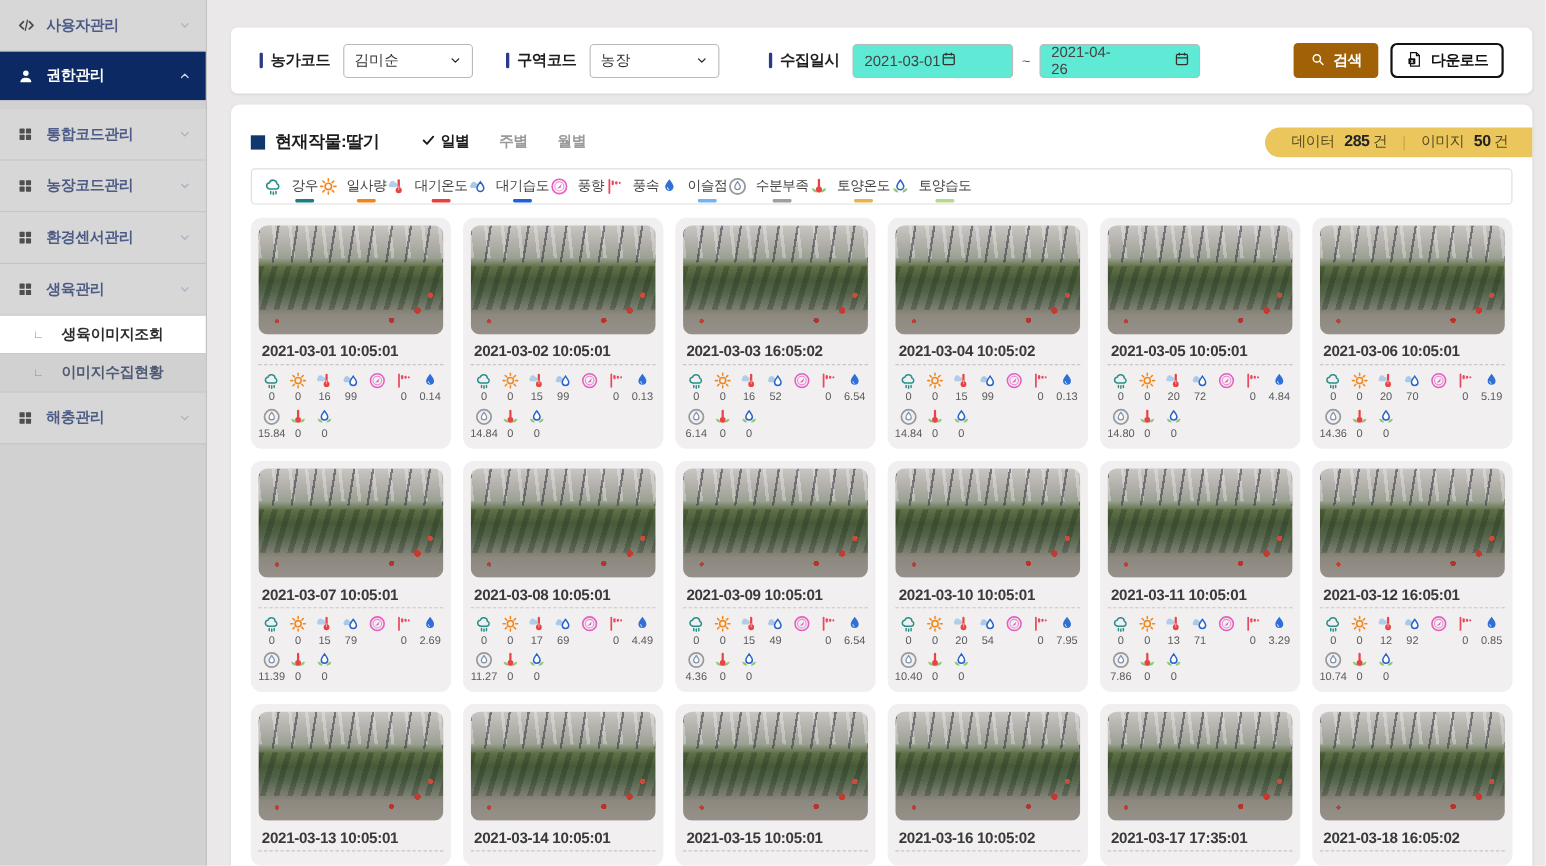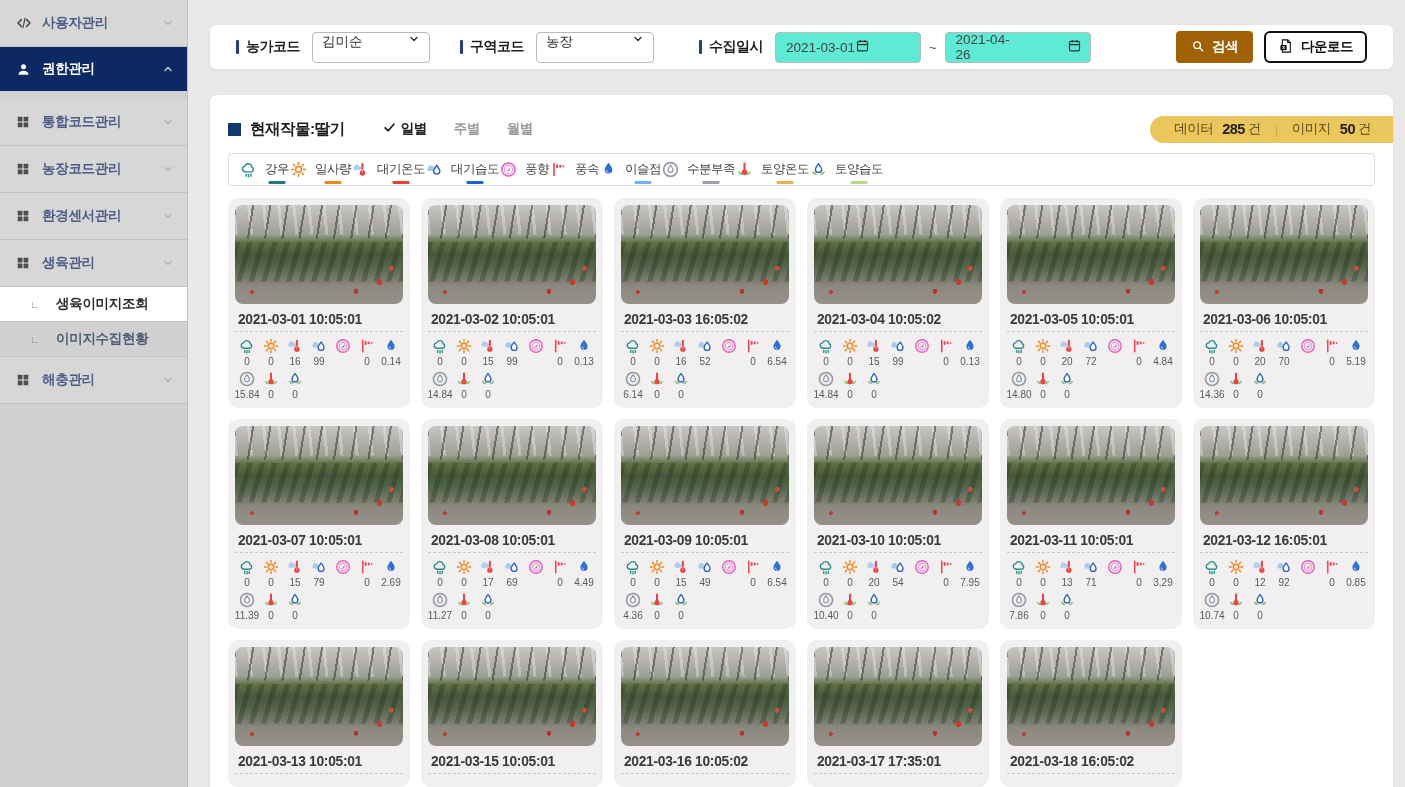--- a/index.html
+++ b/index.html
@@ -15,25 +15,25 @@
   .side-icon { width:26px; display:flex; align-items:center; }
   .side-icon svg { display:block; }
   .corner { font-size:10px; color:#8a8a8a; font-weight:normal; }
   .side-label { flex:1; white-space:nowrap; }
   .side-chevron { margin-left:auto; color:#a9b2c4; display:flex; }
   .side-item.header .side-chevron { color:rgba(255,255,255,.8); }
 
   
   .main { position:absolute; left:188px; top:0; right:0; bottom:0; }
 
-  .filter-card { position:absolute; left:22px; right:12px; top:25px; height:44px; background:#fff; border-radius:6px; box-shadow:0 1px 3px rgba(0,0,0,.07); display:flex; align-items:center; padding:0 26px; }
+  .filter-card { position:absolute; left:22px; right:12px; top:25px; height:60px; background:#fff; border-radius:6px; box-shadow:0 1px 3px rgba(0,0,0,.07); display:flex; align-items:center; padding:0 26px; }
   .fgroup { display:flex; align-items:center; }
   .flabel { font-weight:bold; font-size:14px; color:#1d1d1d; display:flex; align-items:center; letter-spacing:-0.5px; white-space:nowrap; }
   .flabel::before { content:""; width:3px; height:14px; background:#2b3a85; margin-right:7px; border-radius:1px; }
-  .select { width:118px; height:31px; border:1px solid #b9b9b9; border-radius:4px; display:flex; justify-content:space-between; padding:0 9px; font-size:13.5px; color:#333; margin-left:12px; background:#fff; cursor:pointer; }
+  .select { width:118px; height:31px; border:1px solid #b9b9b9; border-radius:4px; display:flex; align-items:center; justify-content:space-between; padding:0 9px; font-size:13.5px; color:#333; margin-left:12px; background:#fff; cursor:pointer; }
   .select .chev { color:#222; display:flex; }
   .dateinput { width:146px; height:31px; border:1px solid #b9b9b9; border-radius:4px; display:flex; align-items:center; padding:0 8px 0 10px; font-size:13.5px; color:#444; background:#5eead4; margin-left:12px; cursor:text; }
   .tilde { margin:0 4px 0 8px; color:#555; font-size:13px; }
   .dateinput.second { margin-left:4px;gap:45px; }
   .btn-search { margin-left:auto; background:#a16207; color:#fff; font-weight:bold; font-size:13.5px; height:32px; padding:0 15px; border:none; border-radius:4px; display:flex; gap:7px; align-items:center; cursor:pointer; letter-spacing:-0.5px; }
   .btn-download { margin-left:11px; background:#fff; border:2px solid #111; border-radius:6px; color:#111; font-weight:bold; font-size:13.5px; height:32px; padding:0 12px; display:flex; gap:7px; align-items:center; cursor:pointer; letter-spacing:-0.5px; }
 
   .content-card { position:absolute; left:22px; right:12px; top:95px; height:1200px; background:#fff; border-radius:8px; box-shadow:0 1px 3px rgba(0,0,0,.07); padding:0 18px; }
 
   .content-head { display:flex; align-items:center; margin-top:20px; height:28px; }
@@ -1777,20 +1777,26 @@
           </div>
   </div>
         <div class="card">
     <div class="photo"></div>
     <div class="ts">2021-03-13 10:05:01</div>
     <div class="divider"></div>
 
   </div>
         <div class="card">
     <div class="photo"></div>
+    <div class="ts">2021-03-14 10:05:01</div>
+    <div class="divider"></div>
+
+  </div>
+        <div class="card">
+    <div class="photo"></div>
     <div class="ts">2021-03-15 10:05:01</div>
     <div class="divider"></div>
 
   </div>
         <div class="card">
     <div class="photo"></div>
     <div class="ts">2021-03-16 10:05:02</div>
     <div class="divider"></div>
 
   </div>

